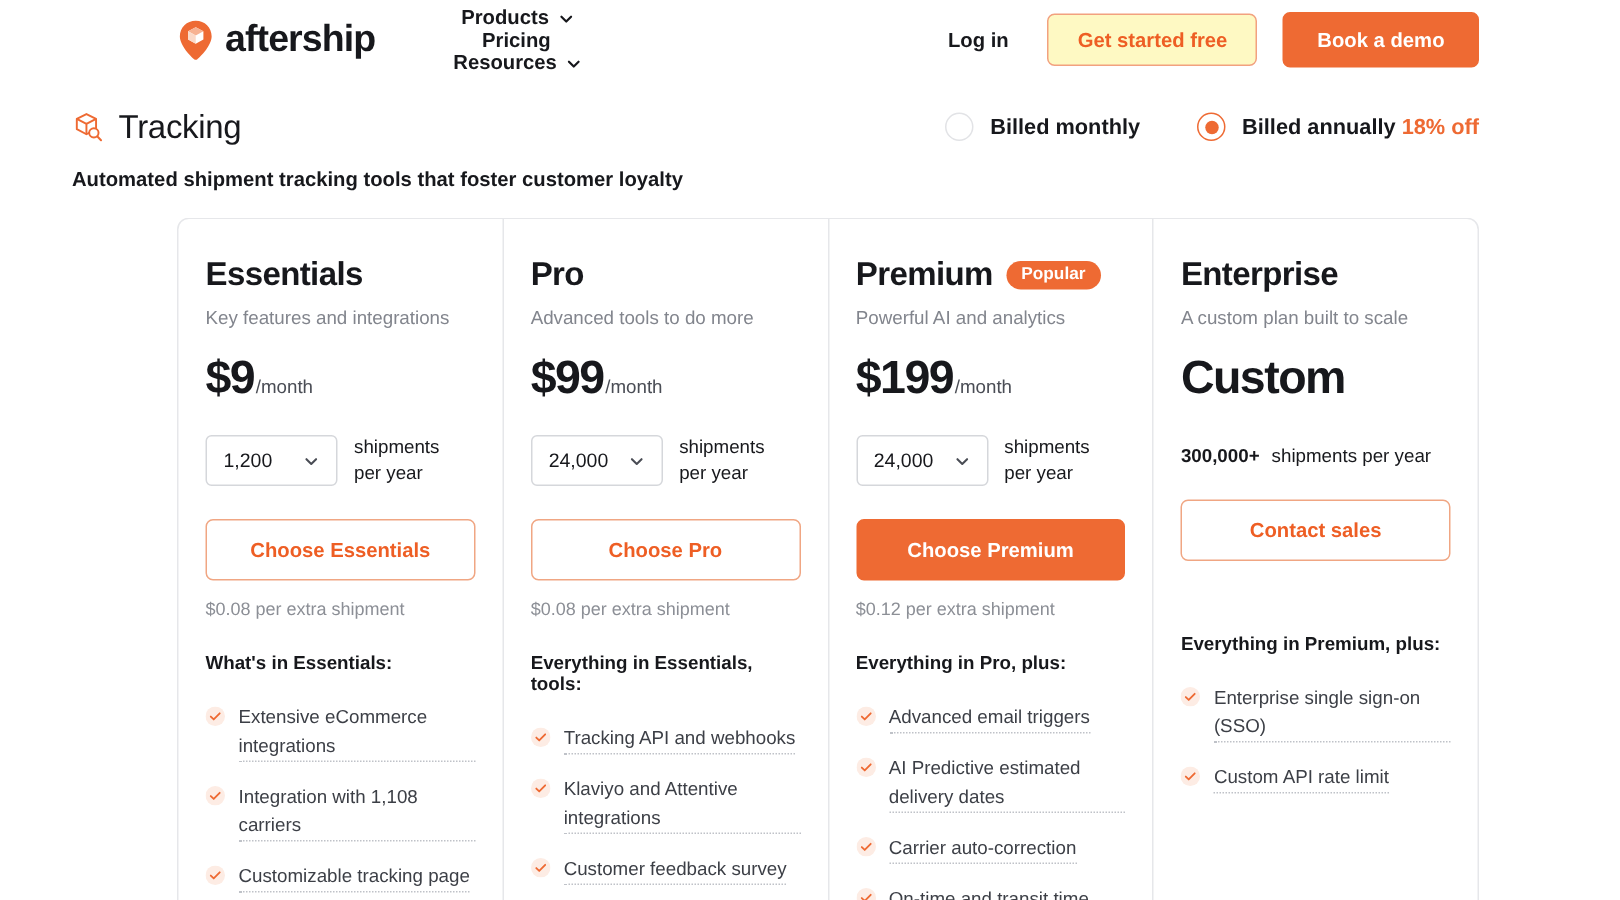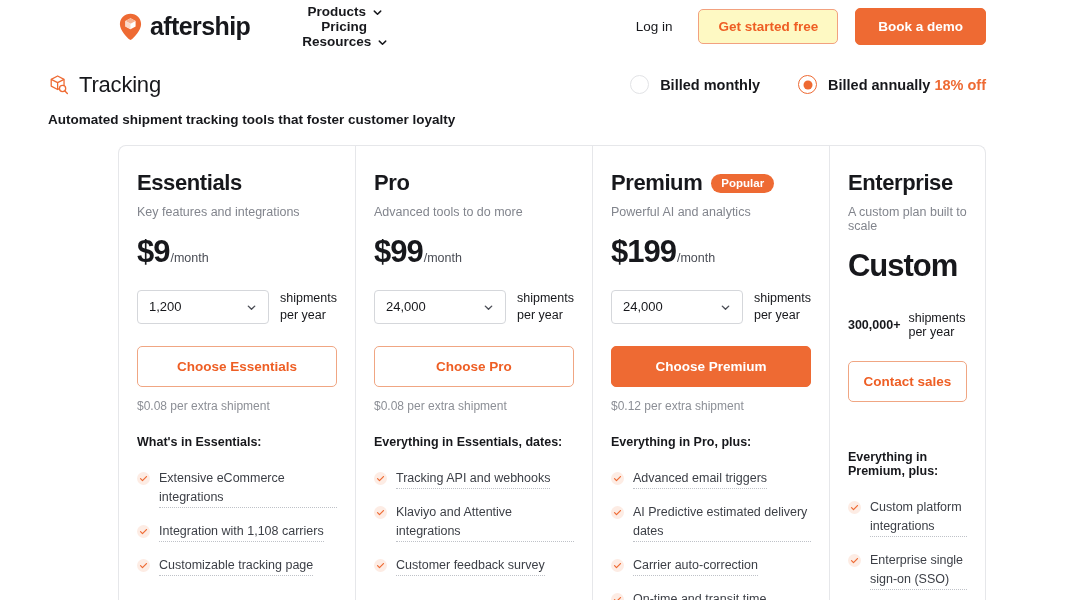--- a/index.html
+++ b/index.html
@@ -28,21 +28,21 @@
   }
   .nav-links { display: flex; align-items: center; margin-left: 28px; flex-direction: column; }
   .nav-link {
     font-size: 13.5px; font-weight: 700; color: #17181c;
     padding: 0 24px; display: flex; align-items: center; gap: 6px;
     cursor: pointer; white-space: nowrap;
   }
   .chev { width: 9px; height: 9px; display: inline-block; position: relative; top: -1px;}
   .nav-right { margin-left: auto; display: flex; align-items: center; gap: 0; }
   .login {
-    font-size: 13.5px; font-weight: 400; color: #17181c;
+    font-size: 13.5px; font-weight: 700; color: #17181c;
     padding: 0 26px; cursor: pointer; white-space: nowrap;
   }
   .btn-outline-nav {
     border: 1px solid #f2a17f;
     color: #ee5e24;
     background: #fef9c3;
     font-size: 13.5px; font-weight: 700;
     border-radius: 5px;
     padding: 9px 19px;
     cursor: pointer; white-space: nowrap;
@@ -143,21 +143,21 @@
   .price.custom { font-size: 31px; }
 
   .select-row {
     margin-top: 21px;
     display: flex; align-items: center; gap: 11px;
   }
   .select {
     border: 1px solid #d5d7db;
     border-radius: 4px;
     height: 34px;
-    width: 132px;
+    width: 88px;
     display: flex; align-items: center; justify-content: space-between;
     padding: 0 11px;
     font-size: 13px; color: #17181c;
     cursor: pointer;
     background: #fff;
   }
   .select .chev { width: 11px; height: 11px; top: 0; }
   .select-note {
     font-size: 12.5px; color: #17181c; line-height: 1.32;
   }
@@ -354,21 +354,21 @@
         <span class="chev">
           <svg viewBox="0 0 12 12" width="11" height="11">
               <path d="M2.5 4.5L6 8l3.5-3.5" fill="none" stroke="#4a4d55" stroke-width="1.5" stroke-linecap="round" stroke-linejoin="round"></path>
             </svg>
         </span>
       </div>
       <div class="select-note">shipments<br>per year</div>
     </div>
     <button class="cta">Choose Pro</button>
     <div class="extra">$0.08 per extra shipment</div>
-    <div class="whats">Everything in Essentials, dates:</div>
+    <div class="whats">Everything in Essentials, tools:</div>
     <ul class="features">
       <li class="feature">
         <span class="check">
           <svg viewBox="0 0 14 14" width="13" height="13">
               <circle cx="7" cy="7" r="7" fill="#fdece4"></circle>
               <path d="M3.8 7.2l2.1 2.1 4.3-4.4" fill="none" stroke="#ee6a33" stroke-width="1.3" stroke-linecap="round" stroke-linejoin="round"></path>
             </svg>
         </span>
         <span class="feature-text">Tracking API and webhooks</span>
       </li>
@@ -474,29 +474,20 @@
     <div class="extra"></div>
     <div class="whats">Everything in Premium, plus:</div>
     <ul class="features">
       <li class="feature">
         <span class="check">
           <svg viewBox="0 0 14 14" width="13" height="13">
               <circle cx="7" cy="7" r="7" fill="#fdece4"></circle>
               <path d="M3.8 7.2l2.1 2.1 4.3-4.4" fill="none" stroke="#ee6a33" stroke-width="1.3" stroke-linecap="round" stroke-linejoin="round"></path>
             </svg>
         </span>
-        <span class="feature-text">Custom platform integrations</span>
-      </li>
-      <li class="feature">
-        <span class="check">
-          <svg viewBox="0 0 14 14" width="13" height="13">
-              <circle cx="7" cy="7" r="7" fill="#fdece4"></circle>
-              <path d="M3.8 7.2l2.1 2.1 4.3-4.4" fill="none" stroke="#ee6a33" stroke-width="1.3" stroke-linecap="round" stroke-linejoin="round"></path>
-            </svg>
-        </span>
         <span class="feature-text">Enterprise single sign-on (SSO)</span>
       </li>
       <li class="feature">
         <span class="check">
           <svg viewBox="0 0 14 14" width="13" height="13">
               <circle cx="7" cy="7" r="7" fill="#fdece4"></circle>
               <path d="M3.8 7.2l2.1 2.1 4.3-4.4" fill="none" stroke="#ee6a33" stroke-width="1.3" stroke-linecap="round" stroke-linejoin="round"></path>
             </svg>
         </span>
         <span class="feature-text">Custom API rate limit</span>

